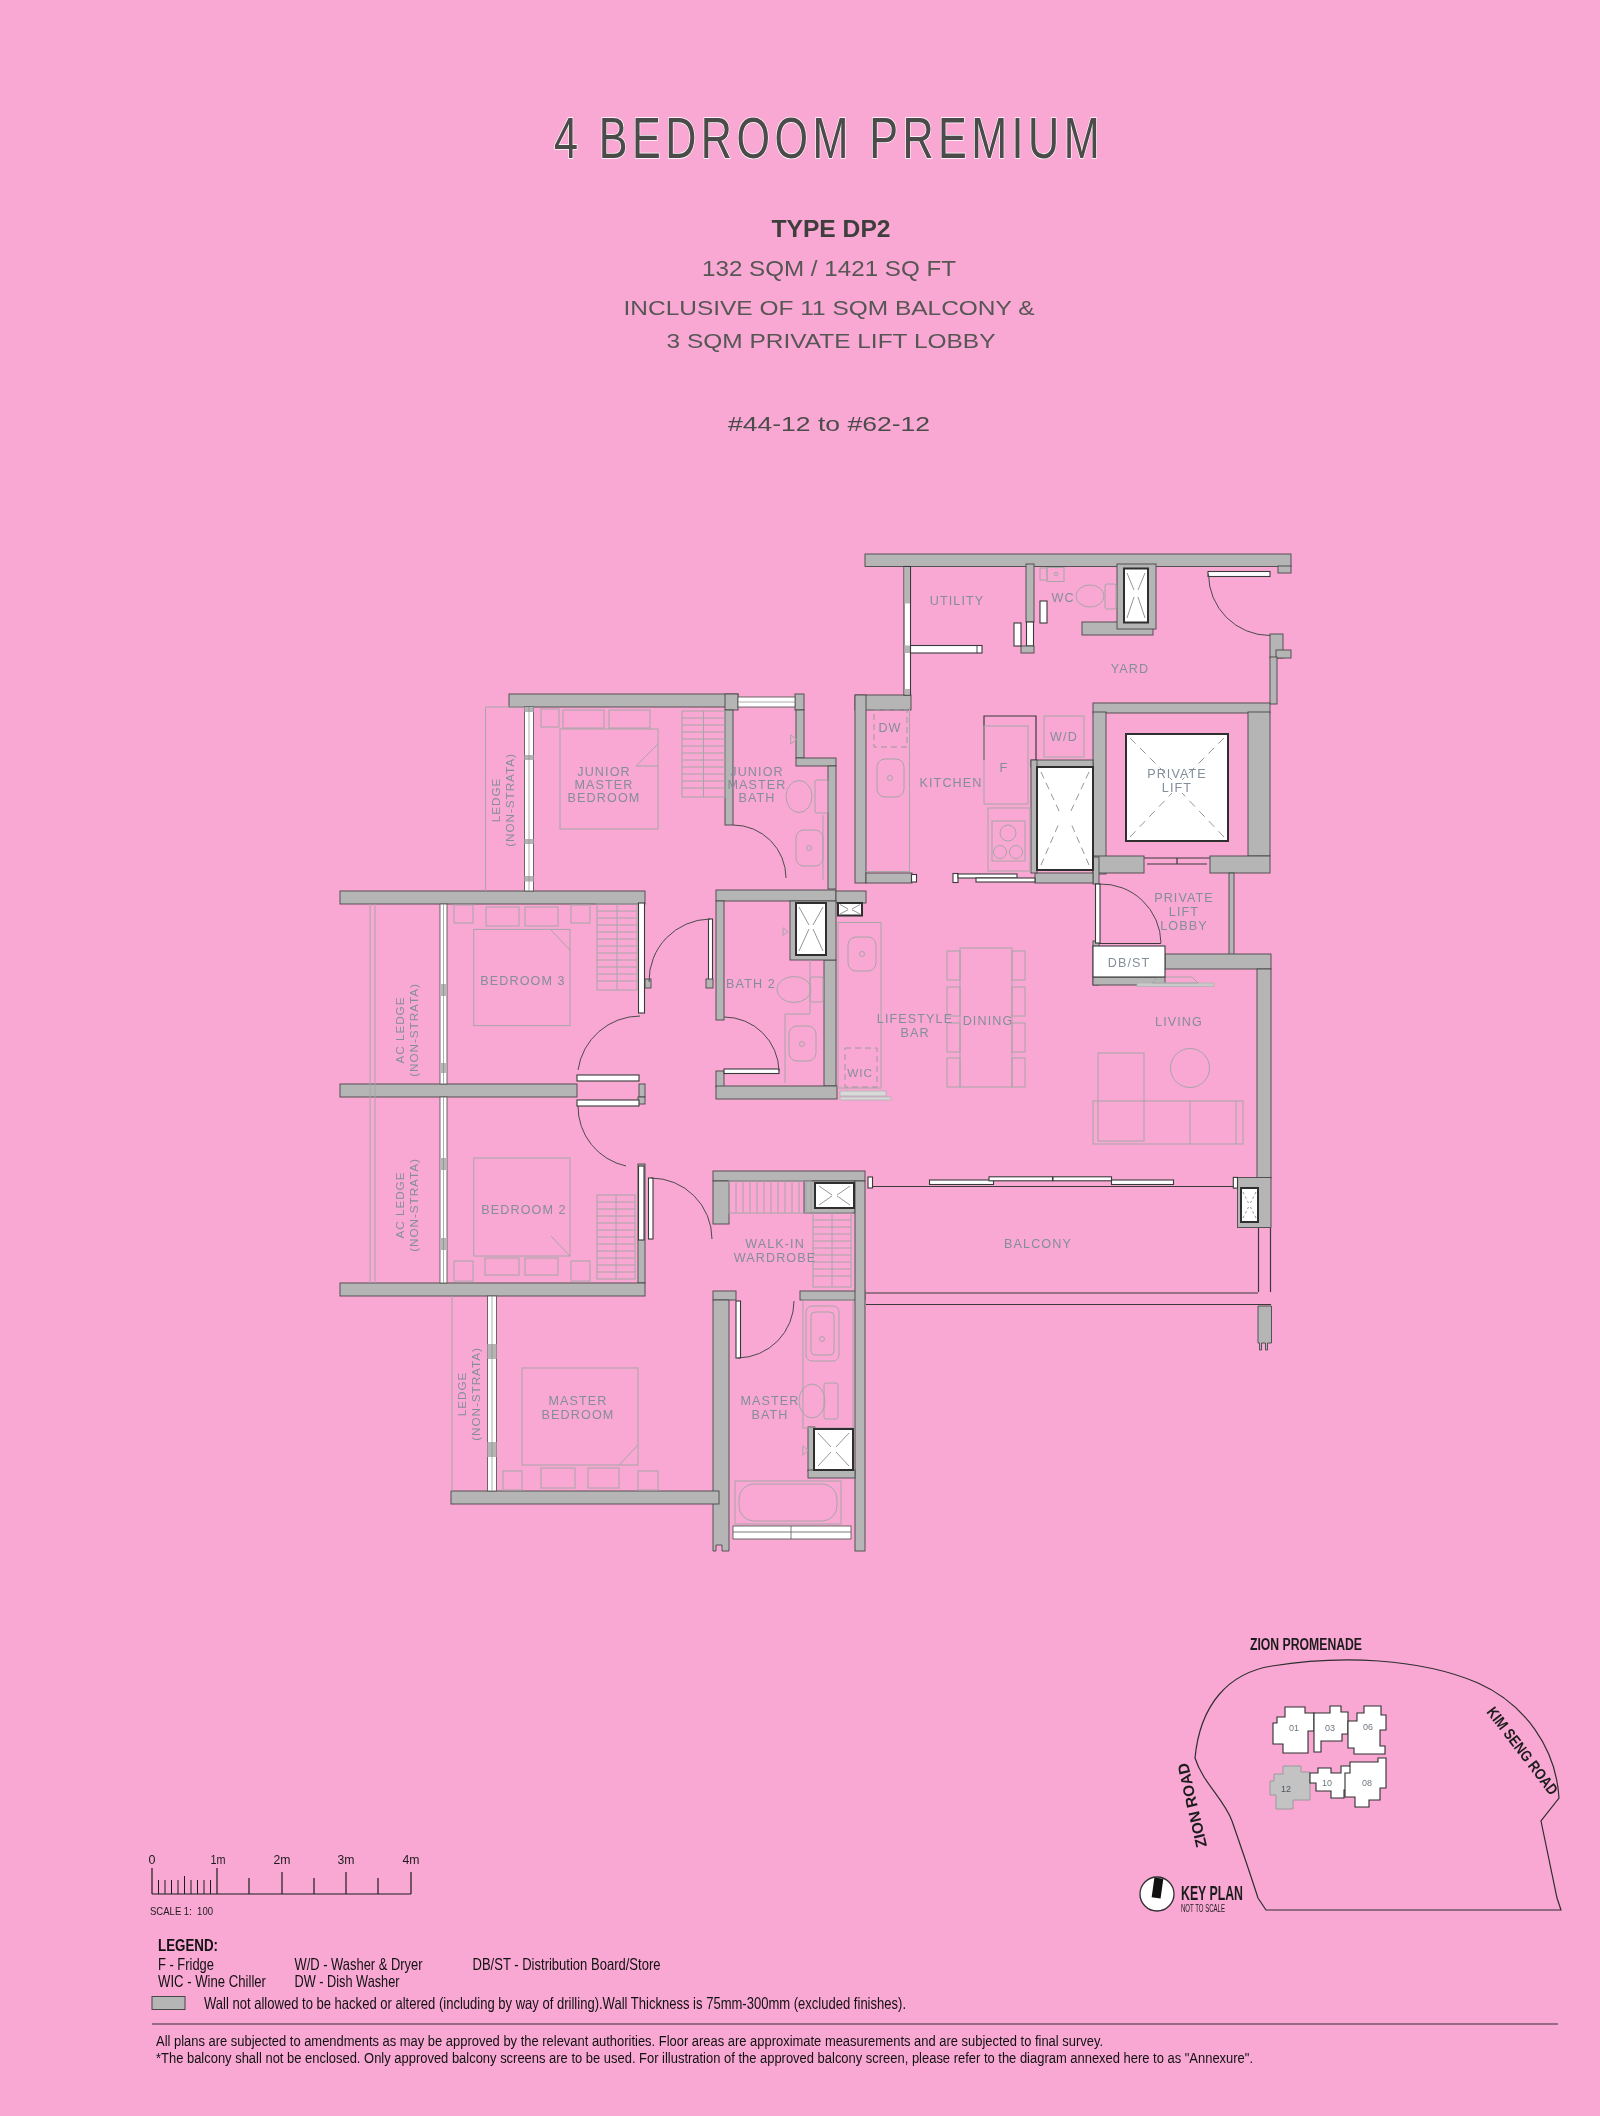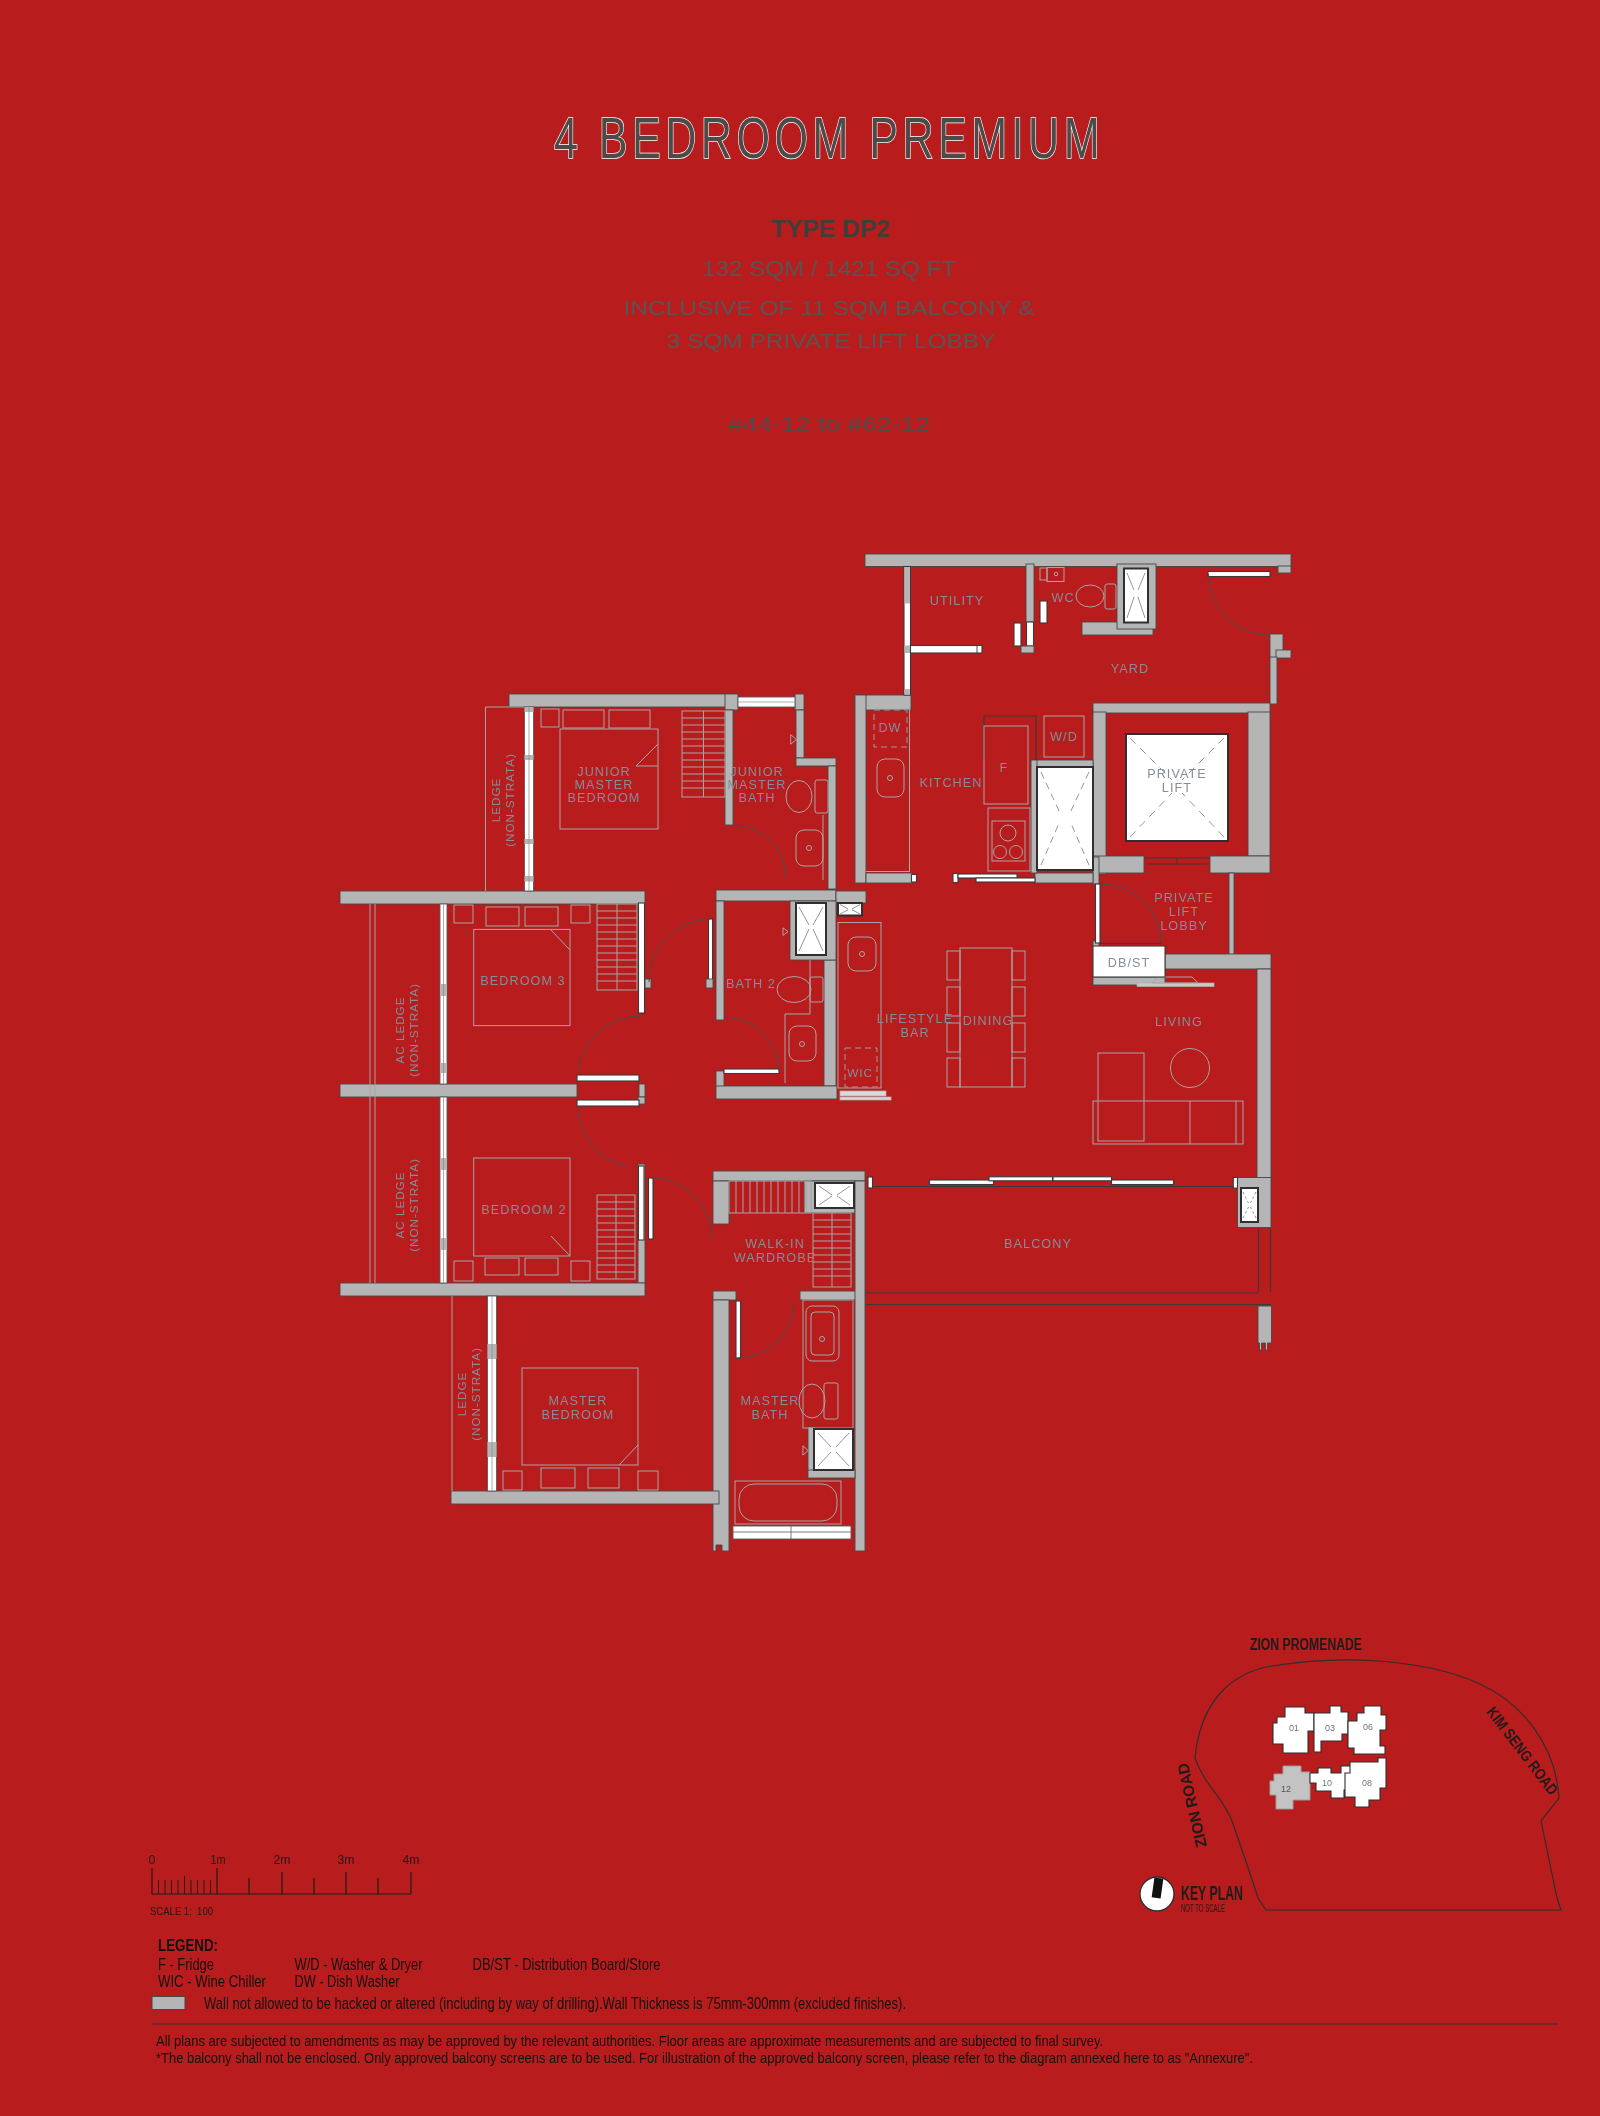--- a/index.html
+++ b/index.html
@@ -1,16 +1,16 @@
 <!DOCTYPE html>
 <html><head>
 <meta charset="utf-8">
 <style>
   html,body{margin:0;padding:0;background:#ffffff;}
-  #page{position:relative;width:1600px;height:2116px;background:#b91c1c;overflow:hidden;font-family:"Liberation Sans",sans-serif;}
+  #page{position:relative;width:1600px;height:2116px;background:#f9a8d4;overflow:hidden;font-family:"Liberation Sans",sans-serif;}
   svg text{font-family:"Liberation Sans",sans-serif;}
   .rl{fill:#848d9a;font-size:12.6px;letter-spacing:1.1px;}
   .rls{fill:#848d9a;font-size:11.8px;letter-spacing:0.9px;}
 </style>
 </head>
 <body>
 <div id="page">
 <svg width="1600" height="2116" viewBox="0 0 1600 2116" style="position:absolute;top:0;left:0;">
 <defs>
 <style>

